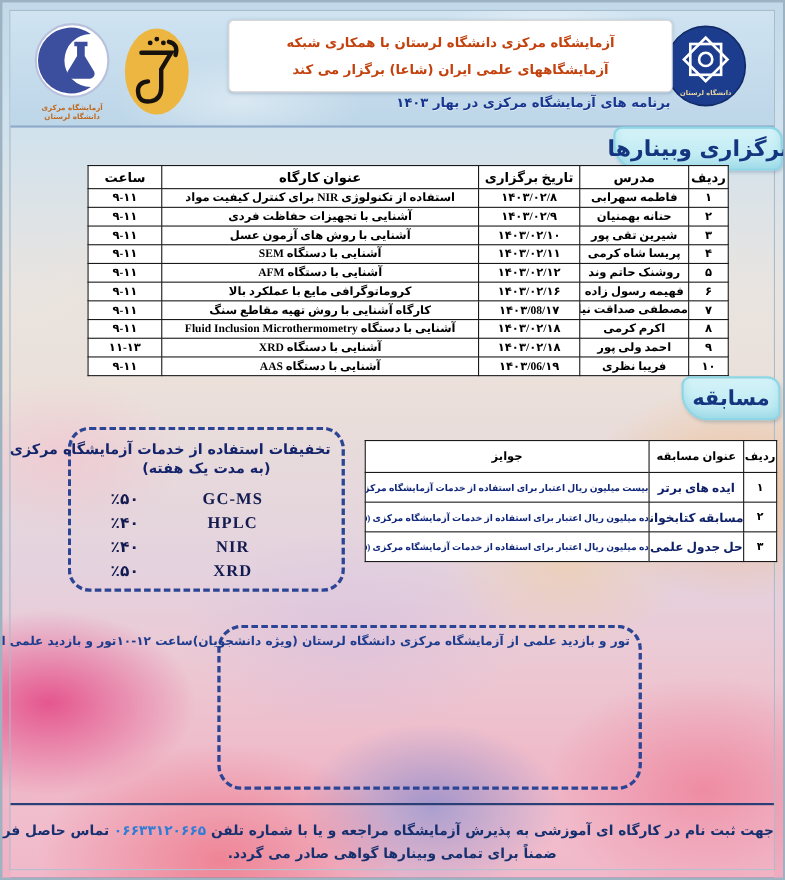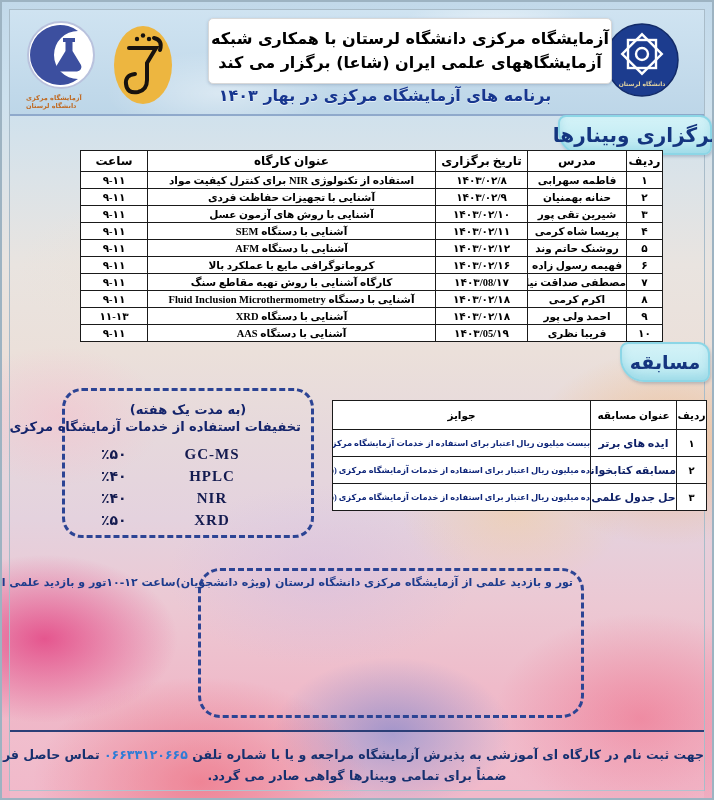--- a/index.html
+++ b/index.html
@@ -29,28 +29,28 @@
       radial-gradient(ellipse 160px 60px at 30% 80%, rgba(255,255,255,0.4), rgba(255,255,255,0) 70%),
       linear-gradient(180deg,#cfe3f1,#bdd6e8);
     border-bottom:2px solid #8fa9cb;
   }
   .title-box{
     position:absolute;left:198px;top:8px;width:402px;height:64px;
     background:#ffffff;border:1px solid #d8d8d8;border-radius:5px;
     display:flex;flex-direction:column;justify-content:center;align-items:center;
     box-shadow:0 1px 3px rgba(60,80,120,.25);
   }
-  .title-line{color:#000000;font-size:16px;line-height:24px;white-space:nowrap;}
+  .title-line{color:#c2410c;font-size:12px;line-height:24px;white-space:nowrap;}
   .subtitle{
-    position:absolute;left:150px;top:76px;width:450px;text-align:center;
-    color:#17368f;font-size:16px;white-space:nowrap;
+    position:absolute;left:150px;top:76px;width:450px;text-align:right;
+    color:#17368f;font-size:12px;white-space:nowrap;
     text-shadow:0 1px 0 rgba(255,255,255,.6);
   }
   .uni-logo{position:absolute;right:24px;top:12px;width:76px;height:76px;}
-  .lab-logo{position:absolute;left:16px;top:10px;width:80px;text-align:left;}
+  .lab-logo{position:absolute;left:16px;top:10px;width:80px;text-align:center;}
   .lab-caption{color:#c06a22;font-size:6.5px;line-height:8px;}
   .shaa-logo{position:absolute;left:102px;top:14px;width:62px;height:82px;}
 
   
   .tab{
     position:absolute;display:flex;align-items:center;justify-content:center;
     background:linear-gradient(180deg,#d4f3f8,#b9e8f1);
     border:2px solid #8cd6e6;border-radius:8px 12px 8px 24px;
     color:#14357f;box-shadow:inset 0 -5px 8px rgba(110,195,215,.35),1px 2px 3px rgba(80,110,140,.3);
     white-space:nowrap;
@@ -237,21 +237,21 @@
       <tr>
           <td>۹</td>
           <td>احمد ولی پور</td>
           <td>۱۴۰۳/۰۲/۱۸</td>
           <td>آشنایی با دستگاه XRD</td>
           <td>۱۱-۱۳</td>
         </tr>
       <tr>
           <td>۱۰</td>
           <td>فریبا نظری</td>
-          <td>۱۴۰۳/05/۱۹</td>
+          <td>۱۴۰۳/06/۱۹</td>
           <td>آشنایی با دستگاه AAS</td>
           <td>۹-۱۱</td>
         </tr>
     </tbody>
   </table>
 
   <div class="tab tab-comp">مسابقه</div>
 
   <table class="comp-table">
     <colgroup>
@@ -279,22 +279,22 @@
         </tr>
       <tr>
           <td class="comp-no">۳</td>
           <td class="comp-title">حل جدول علمی</td>
           <td class="comp-prize">ده میلیون ریال اعتبار برای استفاده از خدمات آزمایشگاه مرکزی (۵ نفر)</td>
         </tr>
     </tbody>
   </table>
 
   <div class="discount-box">
+    <div class="disc-title">تخفیفات استفاده از خدمات آزمایشگاه مرکزی</div>
     <div class="disc-title">(به مدت یک هفته)</div>
-    <div class="disc-title">تخفیفات استفاده از خدمات آزمایشگاه مرکزی</div>
     <div class="disc-rows">
       <div class="disc-row">
         <span class="disc-pct">٪۵۰</span>
         <span class="disc-svc">GC-MS</span>
       </div>
       <div class="disc-row">
         <span class="disc-pct">٪۴۰</span>
         <span class="disc-svc">HPLC</span>
       </div>
       <div class="disc-row">

